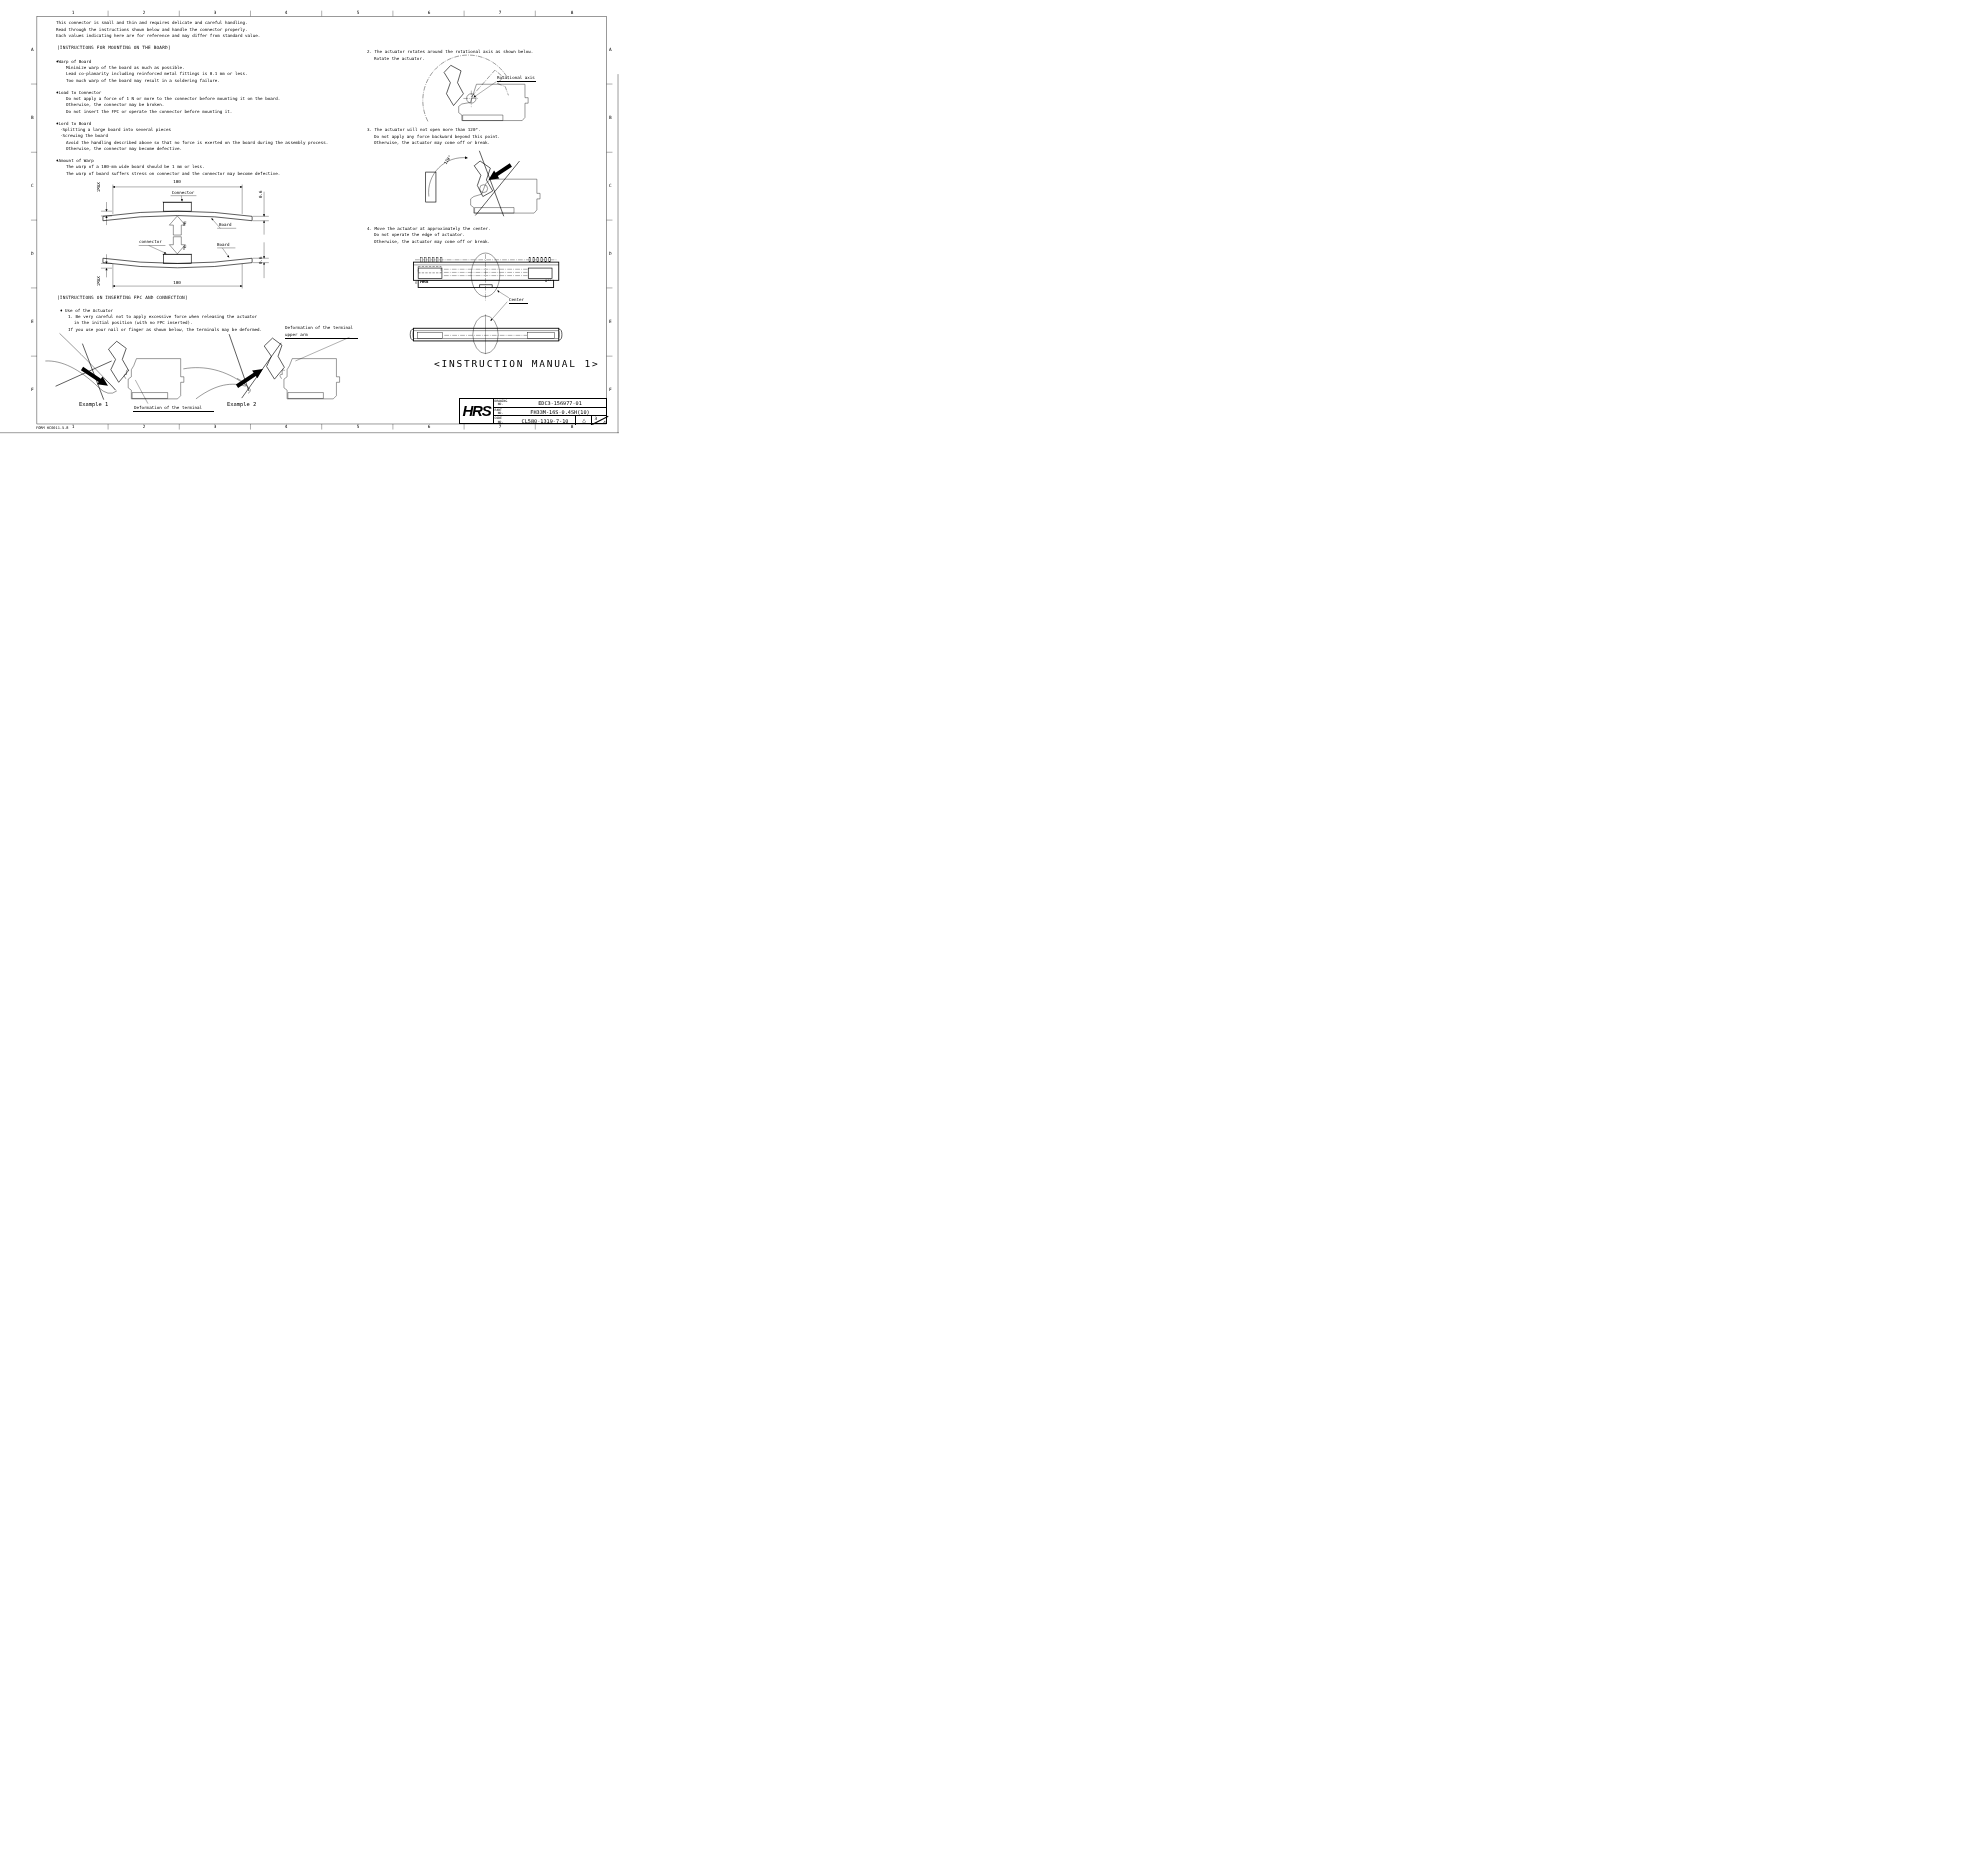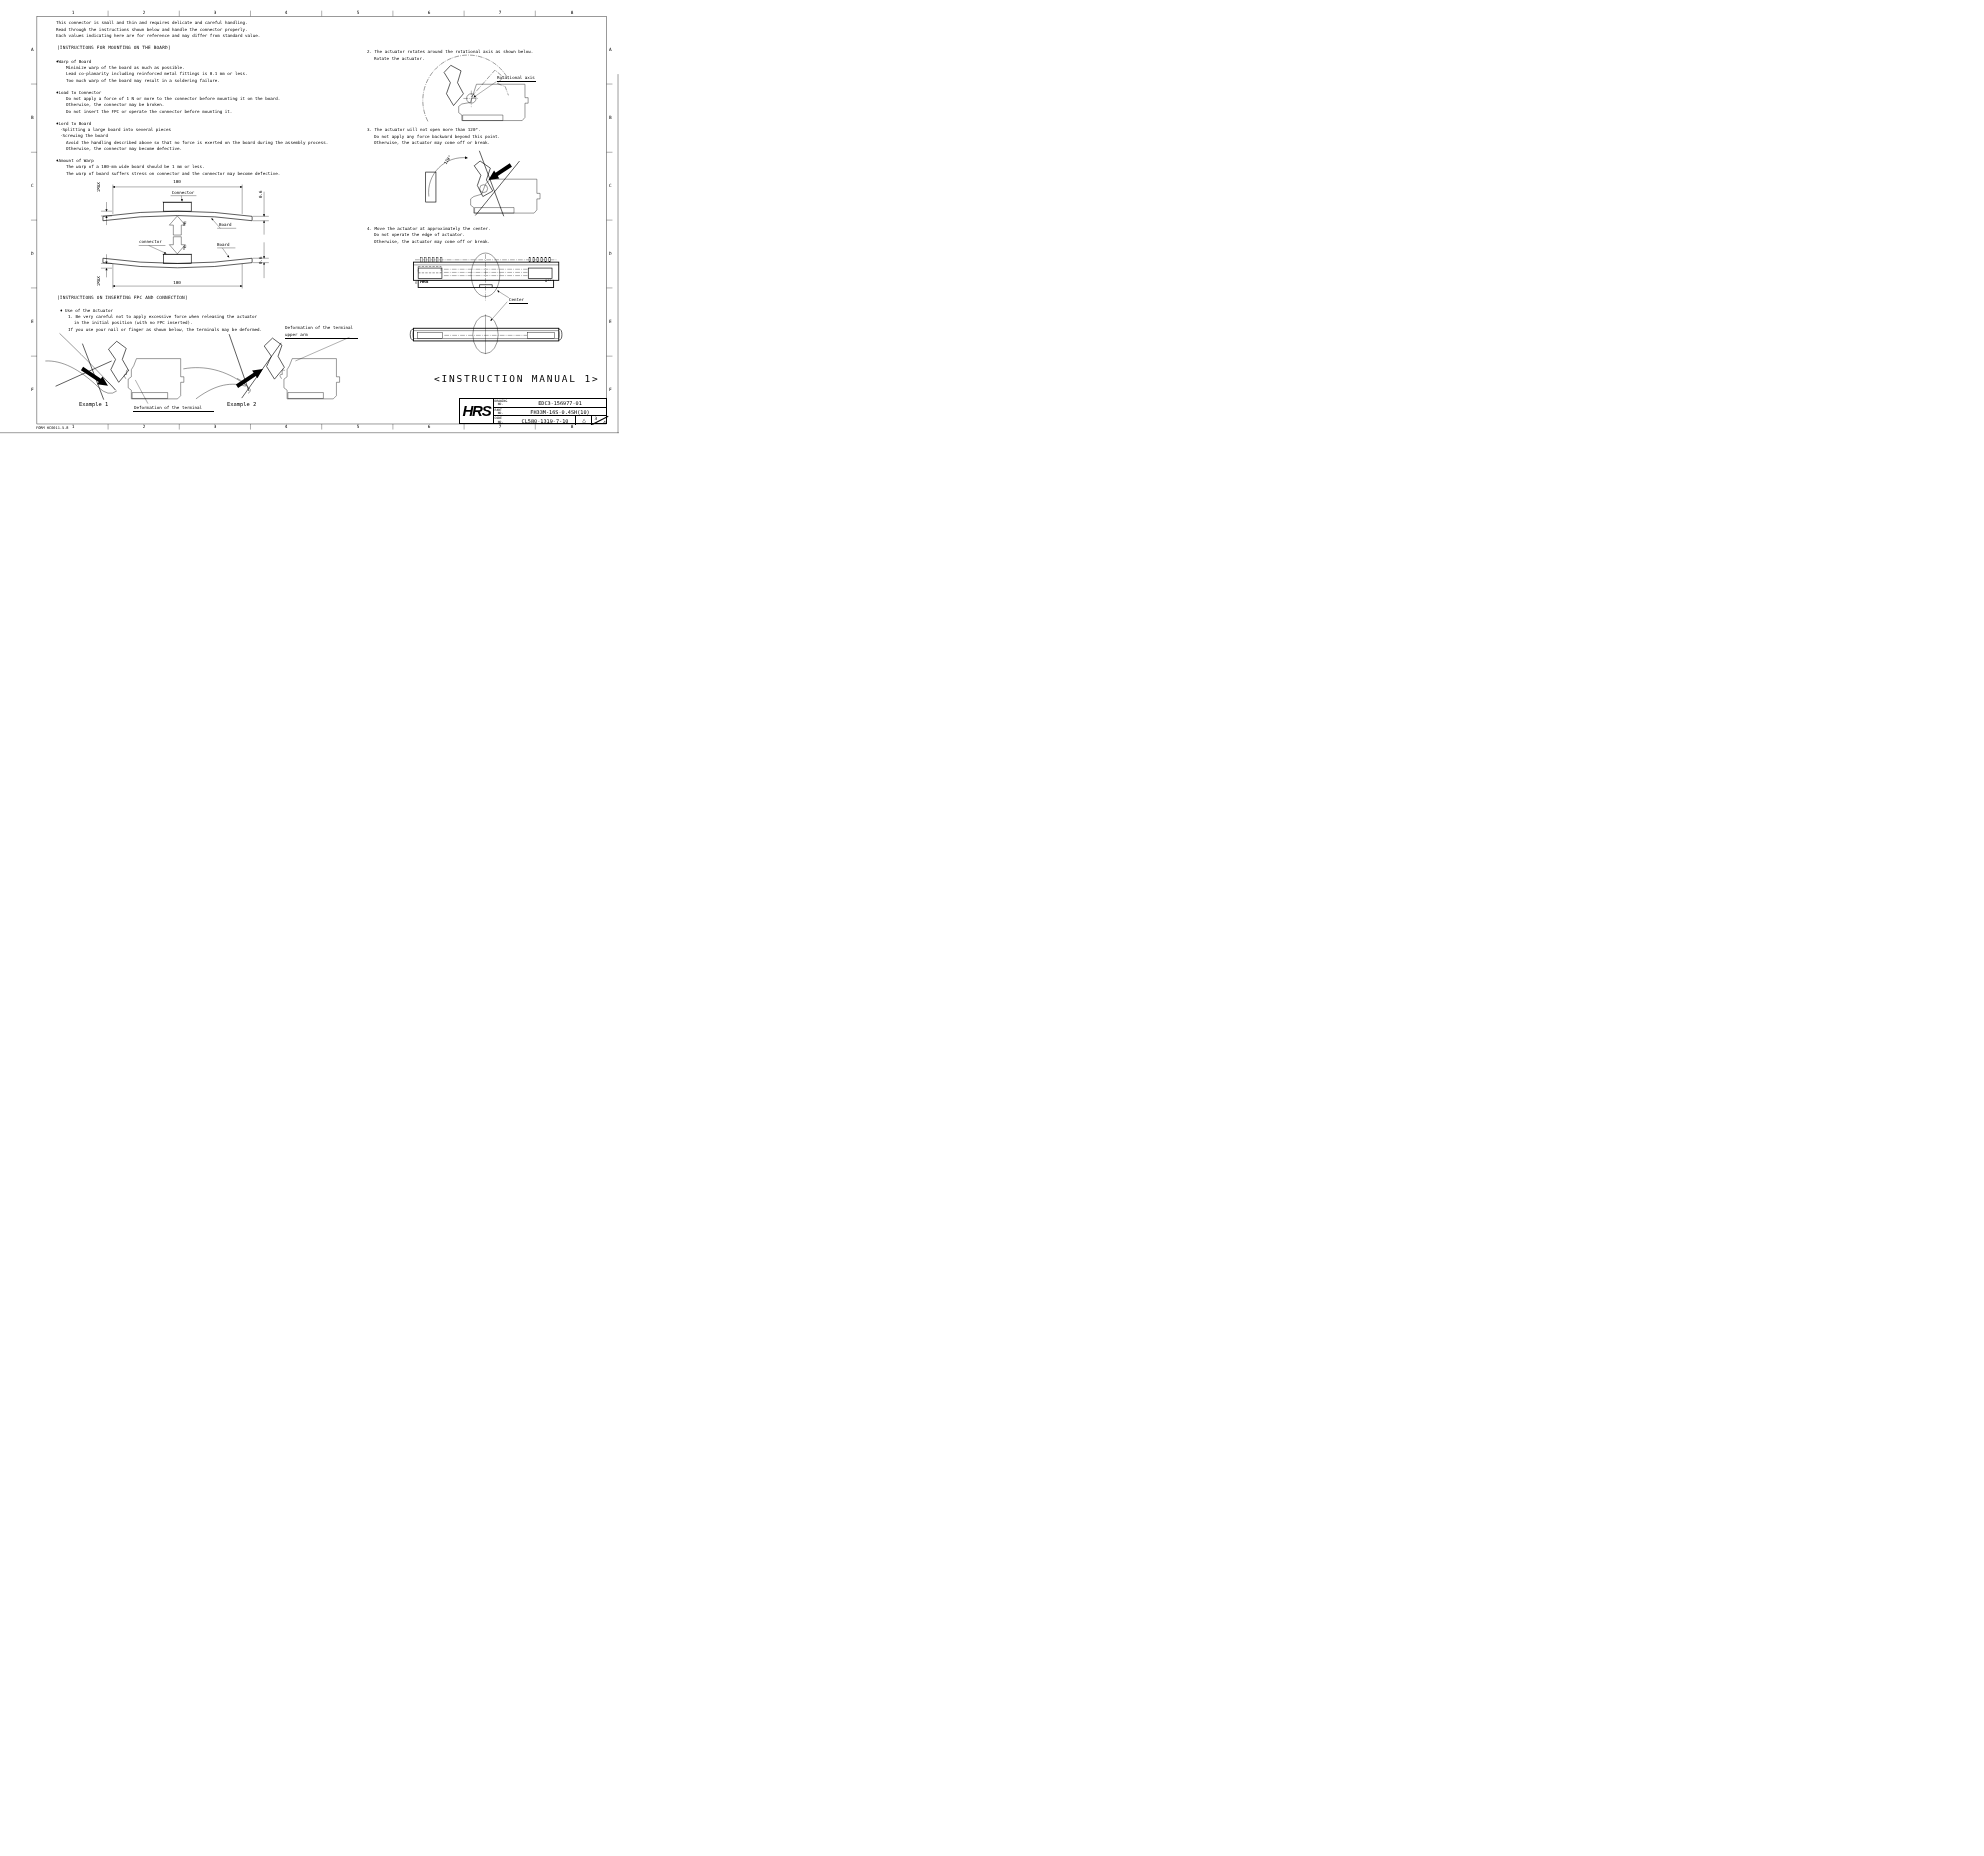--- a/index.html
+++ b/index.html
@@ -335,21 +335,21 @@
     <line x1="200" y1="150" x2="200" y2="250" class="ln thin"></line>
     <line x1="259" y1="108" x2="230" y2="90" class="ln thin" marker-end="url(#ar)"></line>
     <line x1="255" y1="118" x2="213" y2="166" class="ln thin" marker-end="url(#ar)"></line>
   </svg>
   <span class="t s9" style="left:415px;top:279px">△</span>
   <span class="t s9 logo" style="left:420px;top:279px;font-size:4.4px;letter-spacing:-0.4px">HRS</span>
   <span class="t s9" style="left:545px;top:278px">A**</span>
   <span class="t" style="left:509px;top:297px">Center</span>
   <div class="ul" style="left:509px;top:303px;width:19px"></div>
 
-  <span class="ttl" style="left:434px;top:373px">&lt;INSTRUCTION MANUAL 1&gt;</span>
+  <span class="ttl" style="left:434px;top:358px">&lt;INSTRUCTION MANUAL 1&gt;</span>
 
   <div class="tb" style="left:459px;top:398px;width:148px;height:26px">
     <div style="position:absolute;left:0;top:0;width:33px;height:24.6px;border-right:0.8px solid #000">
       <span class="logo" style="position:absolute;left:2.4px;top:3.2px;font-size:15px">HRS</span>
     </div>
     <div style="position:absolute;left:33px;top:0;width:114px;height:8px">
       <span class="tbl" style="left:1.6px;top:0.8px"><span>DRAWING</span><br><span style="padding-left:3.2px">NO.</span></span>
       <span class="tbv cx" style="left:67px;top:0.4px">EDC3-156977-01</span>
     </div>
     <div style="position:absolute;left:33px;top:8px;width:114px;height:8.3px;border-top:0.6px solid #000">

